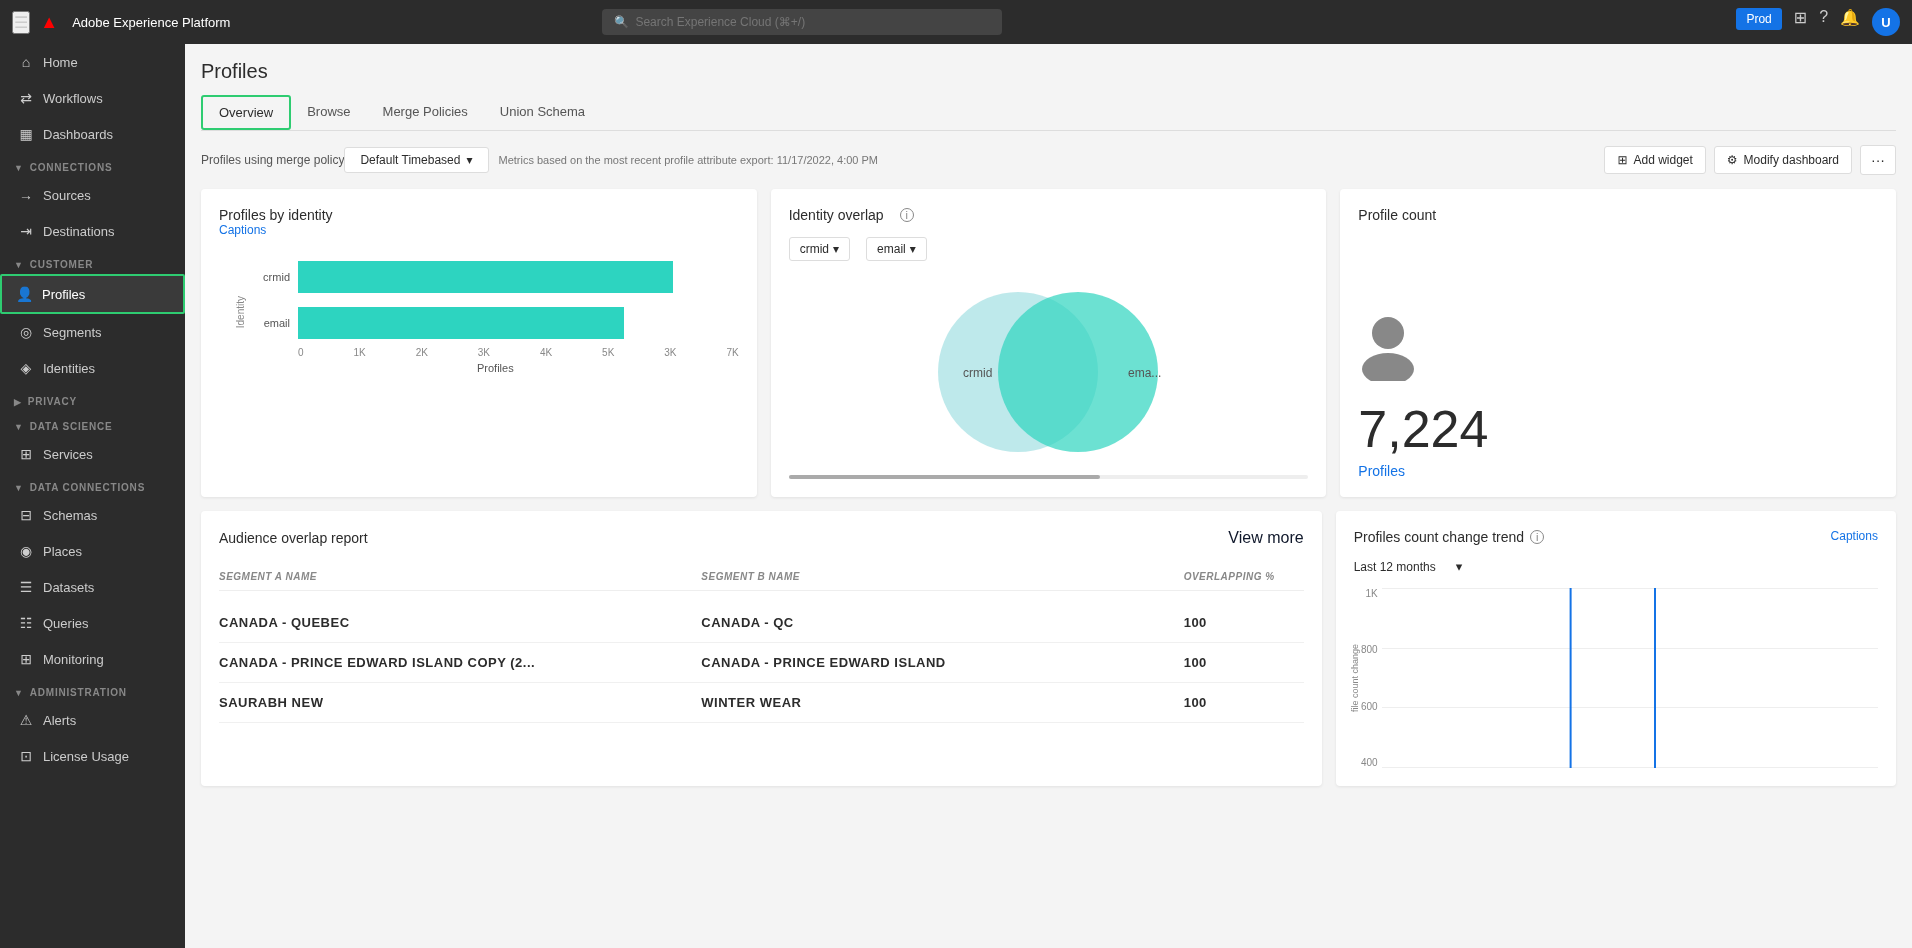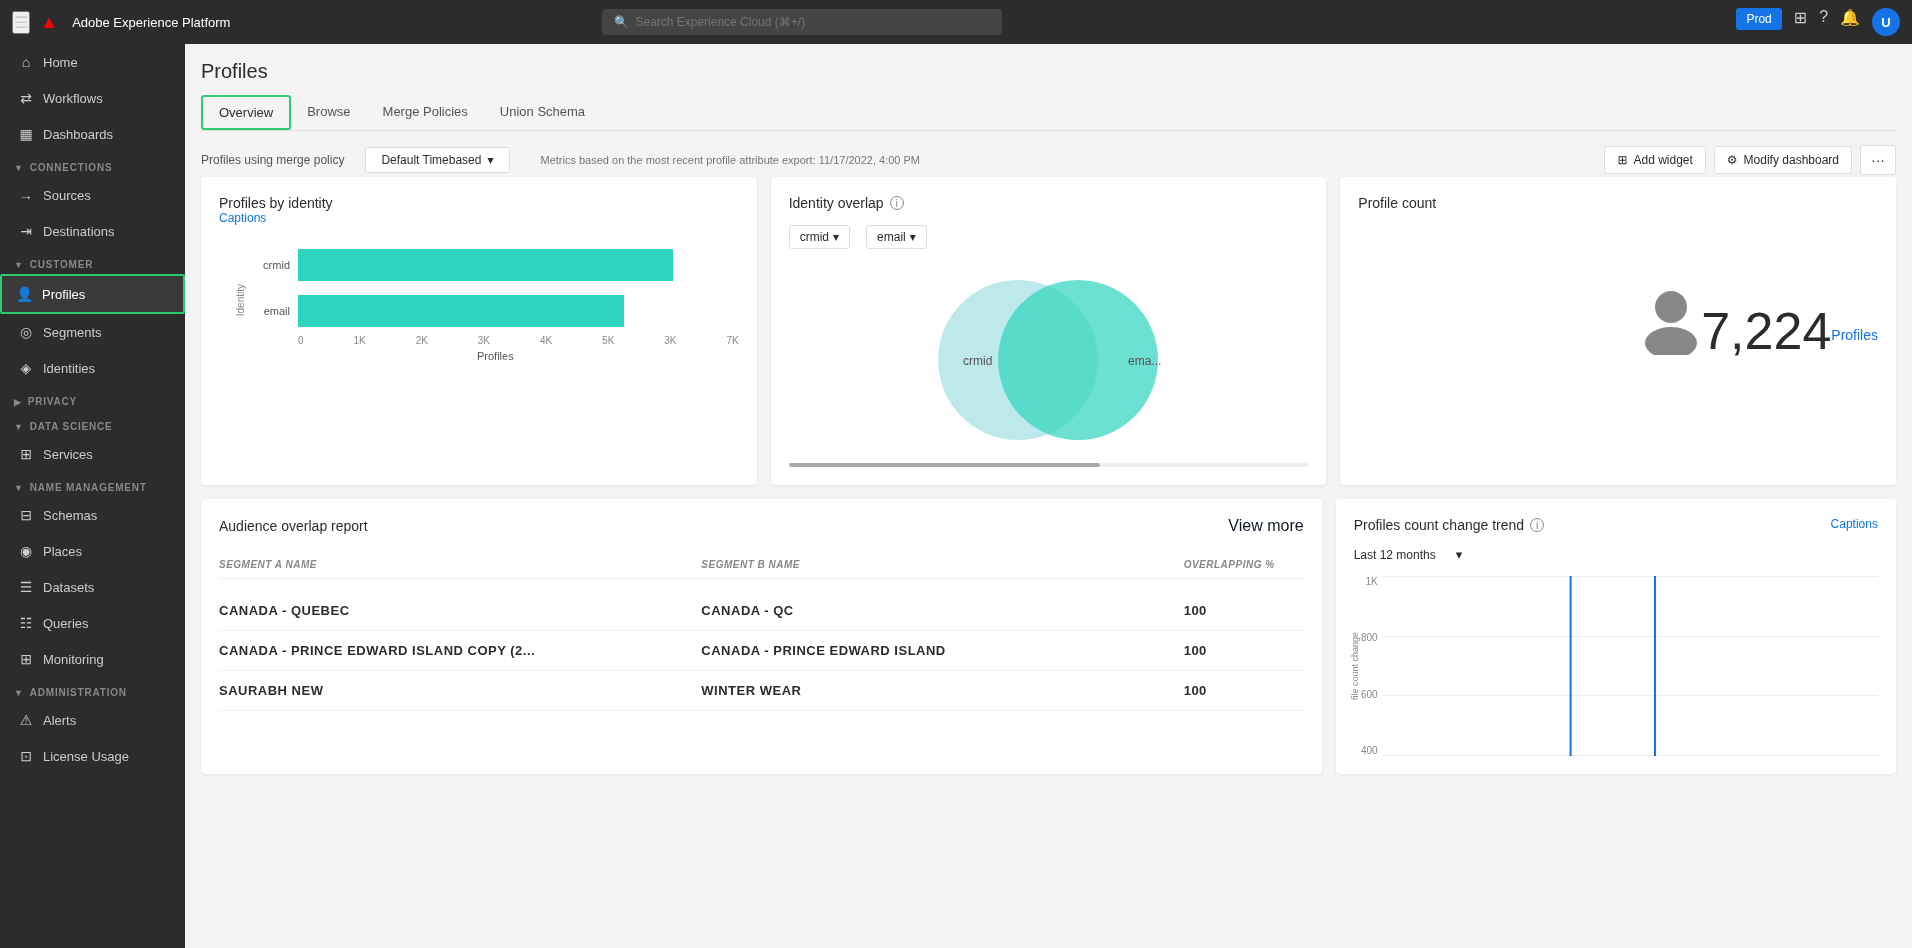--- a/index.html
+++ b/index.html
@@ -31,41 +31,41 @@
     
     .main-content { flex: 1; background: #f4f4f4; overflow-y: auto; padding: 16px; }
     .page-title { font-size: 20px; font-weight: 400; color: #2c2c2c; margin-bottom: 12px; }
 
     
     .tabs { display: flex; gap: 0; border-bottom: 1px solid #ddd; margin-bottom: 14px; }
     .tab { padding: 8px 16px; font-size: 13px; cursor: pointer; color: #555; border: none; background: none; border-bottom: 2px solid transparent; }
     .tab.active { color: #2c2c2c; border: 2px solid #2ecc71; border-radius: 3px; font-weight: 500; }
 
     
-    .toolbar { display: flex; align-items: center; gap: 21px; margin-bottom: 2px; }
+    .toolbar { display: flex; align-items: center; gap: 0; margin-bottom: 14px; }
     .toolbar-label { font-size: 12px; color: #555; }
     .select-dropdown { display: flex; align-items: center; gap: 6px; background: #fff; border: 1px solid #ddd; border-radius: 3px; padding: 5px 15px; font-size: 12px; cursor: pointer; color: #2c2c2c; }
     .toolbar-info { font-size: 11px; color: #777; margin-left: 10px; flex: 1; }
     .toolbar-actions { display: flex; align-items: center; gap: 8px; margin-left: auto; }
     .action-btn { display: flex; align-items: center; gap: 6px; background: #fff; border: 1px solid #ddd; border-radius: 3px; padding: 6px 12px; font-size: 12px; cursor: pointer; color: #2c2c2c; }
     .more-btn { background: #fff; border: 1px solid #ddd; border-radius: 3px; padding: 6px 10px; cursor: pointer; font-size: 14px; color: #2c2c2c; }
 
     
     .dashboard-grid { display: grid; grid-template-columns: 1fr 1fr 1fr; gap: 14px; margin-bottom: 14px; }
     .dashboard-grid-bottom { display: grid; grid-template-columns: 2fr 1fr; gap: 14px; }
 
     
     .card { background: #fff; border-radius: 4px; padding: 18px; box-shadow: 0 1px 3px rgba(0,0,0,0.08); }
     .card-header { display: flex; justify-content: space-between; align-items: flex-start; margin-bottom: 14px; flex-direction: column; }
     .card-header-title { font-size: 14px; font-weight: 500; color: #2c2c2c; }
     .captions-link { font-size: 12px; color: #1473e6; cursor: pointer; }
     .venn-dropdown { display: flex; align-items: center; gap: 4px; background: #fff; border: 1px solid #ddd; border-radius: 3px; padding: 4px 10px; font-size: 12px; cursor: pointer; }
 
     
-    .profile-count-card { display: flex; flex-direction: row; align-items: center; justify-content: center; min-height: 280px; }
+    .profile-count-card { display: flex; flex-direction: column; align-items: flex-start; justify-content: center; min-height: 280px; }
     .profile-avatar { font-size: 52px; color: #888; margin-bottom: 10px; }
     .count-number { font-size: 52px; font-weight: 300; color: #2c2c2c; line-height: 1; }
     .count-link { color: #1473e6; font-size: 14px; cursor: pointer; margin-top: 8px; }
 
     
     .table-header { display: flex; padding: 8px 0; border-bottom: 1px solid #eee; margin-bottom: 12px; font-style: italic; }
     .col-a { flex: 1; font-size: 10px; color: #888; font-weight: 600; letter-spacing: 0.5px; text-transform: uppercase; }
     .col-b { flex: 1; font-size: 10px; color: #888; font-weight: 600; letter-spacing: 0.5px; text-transform: uppercase; }
     .col-c { width: 120px; font-size: 10px; color: #888; font-weight: 600; letter-spacing: 0.5px; text-transform: uppercase; }
     .table-row-data { display: flex; padding: 12px 0; border-bottom: 1px solid #f0f0f0; align-items: center; }
@@ -157,21 +157,21 @@
       <span class="chevron">▼</span>
       <span>DATA SCIENCE</span>
     </div>
     <div class="sidebar-item">
       <span class="icon">⊞</span>
       <span>Services</span>
     </div>
 
     <div class="sidebar-section">
       <span class="chevron">▼</span>
-      <span>NAME MANAGEMENT</span>
+      <span>DATA CONNECTIONS</span>
     </div>
     <div class="sidebar-item">
       <span class="icon">⊟</span>
       <span>Schemas</span>
     </div>
     <div class="sidebar-item">
       <span class="icon">◉</span>
       <span>Places</span>
     </div>
     <div class="sidebar-item">
@@ -266,21 +266,21 @@
               <span>5K</span>
               <span>3K</span>
               <span>7K</span>
             </div>
             <div style="text-align:center; font-size:11px; color:#555; font-weight:500; margin-top:4px;">Profiles</div>
           </div>
         </div>
       </div>
 
       <div class="card">
-        <div style="display:flex; align-items:center; gap:6px; margin-bottom:14px;">
+        <div style="display:flex; align-items:center; gap:16px; margin-bottom:14px;">
           <span class="card-header-title">Identity overlap</span>
           <i class="info-icon">i</i>
         </div>
         <div style="display:flex; gap:16px; margin-bottom:16px;">
           <div class="venn-dropdown">
             <span>crmid</span>
             <span>▾</span>
           </div>
           <div class="venn-dropdown">
             <span>email</span>

